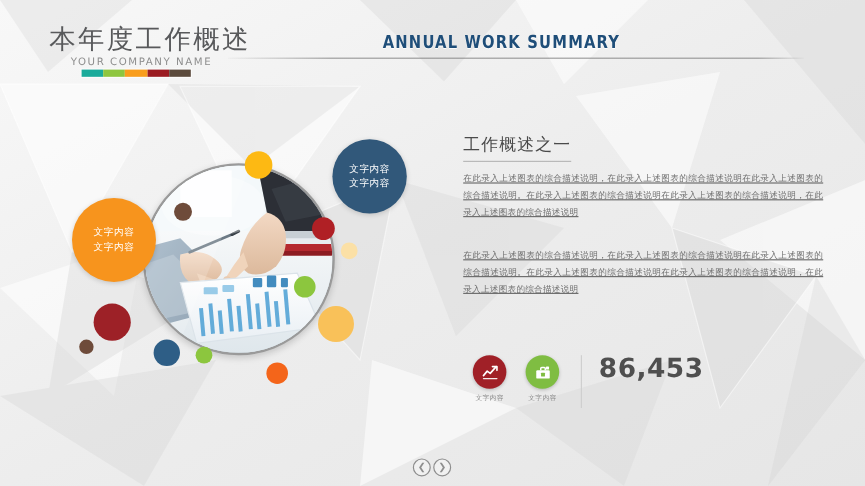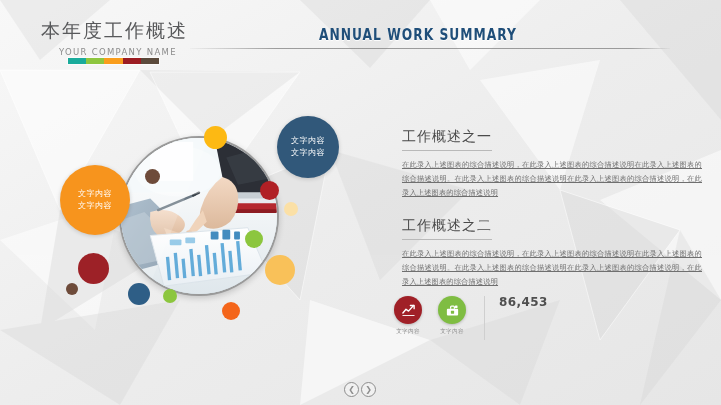--- a/index.html
+++ b/index.html
@@ -17,21 +17,21 @@
     overflow:hidden;
     background:
       linear-gradient(135deg,#f7f7f7 0%,#ececec 45%,#f4f4f4 70%,#e9e9e9 100%);
   }
   .poly-layer{ position:absolute; inset:0; width:100%; height:100%; }
 
   
   .header{ position:absolute; left:0; top:0; width:721px; height:72px; }
   .hdr-title{
     position:absolute; left:41px; top:18px;
-    font-size:19px; letter-spacing:2px; color:#58595b;
+    font-size:22px; letter-spacing:2px; color:#58595b;
     font-family:"DejaVu Sans","Liberation Sans",sans-serif;
     font-weight:400; white-space:nowrap;
   }
   .hdr-sub{
     position:absolute; left:59px; top:47px;
     font-size:8.5px; letter-spacing:1.3px; color:#8d8d8d;
     white-space:nowrap;
   }
   .hdr-bar{
     position:absolute; left:68px; top:58px;
@@ -69,21 +69,21 @@
   
   .bubble{ position:absolute; border-radius:50%; }
   .bubble.lbl{
     display:flex; flex-direction:column; align-items:center; justify-content:center;
     color:#fff; line-height:1.45; text-align:center;
     font-size:8px; letter-spacing:.5px;
   }
   .bubble.shadowed{ box-shadow:0 1px 4px rgba(0,0,0,.17); }
 
   
-  .sec{ position:absolute; left:402px; width:300px;margin-top:16px; }
+  .sec{ position:absolute; left:386px; width:300px; }
   .sec-h{
     font-size:14px; color:#4a4a4a; letter-spacing:1px;
     padding-bottom:4px; display:inline-block;
     border-bottom:1px solid #b9b9b9;
     font-family:"DejaVu Sans","Liberation Sans",sans-serif;
   }
   .sec-p{
     margin-top:7px;
     font-size:7.2px; line-height:1.95; color:#6f6f6f;
     text-align:justify; letter-spacing:.2px;text-decoration:underline;
@@ -95,21 +95,21 @@
   .ico-circle{
     width:28px; height:28px; border-radius:50%;
     display:flex; align-items:center; justify-content:center;
     margin:0 auto 4px;
     box-shadow:0 1px 3px rgba(0,0,0,.22);
   }
   .ico-circle svg{ display:block; }
   .ico-lbl{ font-size:5.6px; color:#8b8b8b; letter-spacing:.3px; }
   .stat-div{ width:1px; height:44px; background:#cfcfcf; margin:0 14px 0 6px; }
   .stat-num{
-    font-size:12px; font-weight:bold; color:#4f4f4f;
+    font-size:22px; font-weight:bold; color:#4f4f4f;
     font-family:"DejaVu Sans","Liberation Sans",sans-serif;
     line-height:1.1; letter-spacing:.4px;
   }
   .stat-txt{ font-size:12px; color:#b3b3b3; letter-spacing:1px; margin-top:2px; }
 
   
   .nav{ position:absolute; left:344px; top:382px; display:flex; gap:2px; }
   .nav b{
     width:15px; height:15px; border-radius:50%;
     border:1.6px solid #8e8e8e; color:#8e8e8e;
@@ -280,21 +280,20 @@
   <div class="bubble" style="left:128px;top:283px;width:22px;height:22px;background:#2e5e86;"></div>
   <div class="bubble" style="left:78px;top:253px;width:31px;height:31px;background:#9d2127;"></div>
   <div class="bubble" style="left:66px;top:283px;width:12px;height:12px;background:#6e4b3a;"></div>
 
   <div class="sec" style="top:110px;">
     <div class="sec-h">工作概述之一</div>
     <div class="sec-p">在此录入上述图表的综合描述说明，在此录入上述图表的综合描述说明在此录入上述图表的综合描述说明。在此录入上述图表的综合描述说明在此录入上述图表的综合描述说明，在此录入上述图表的综合描述说明</div>
   </div>
 
   <div class="sec" style="top:199px;">
-    <div class="sec-h">工作概述之二</div>
     <div class="sec-p">在此录入上述图表的综合描述说明，在此录入上述图表的综合描述说明在此录入上述图表的综合描述说明。在此录入上述图表的综合描述说明在此录入上述图表的综合描述说明，在此录入上述图表的综合描述说明</div>
   </div>
 
   <div class="stats">
 
     <div class="stat-ico">
       <div class="ico-circle" style="background:#a02027;">
         <svg width="15" height="15" viewBox="0 0 24 24">
           <polyline points="3,16 8,10 12,13 20,4" fill="none" stroke="#fff" stroke-width="2.2" stroke-linecap="round" stroke-linejoin="round"></polyline>
           <polyline points="15,4 21,4 21,9" fill="none" stroke="#fff" stroke-width="2.2" stroke-linecap="round" stroke-linejoin="round"></polyline>

